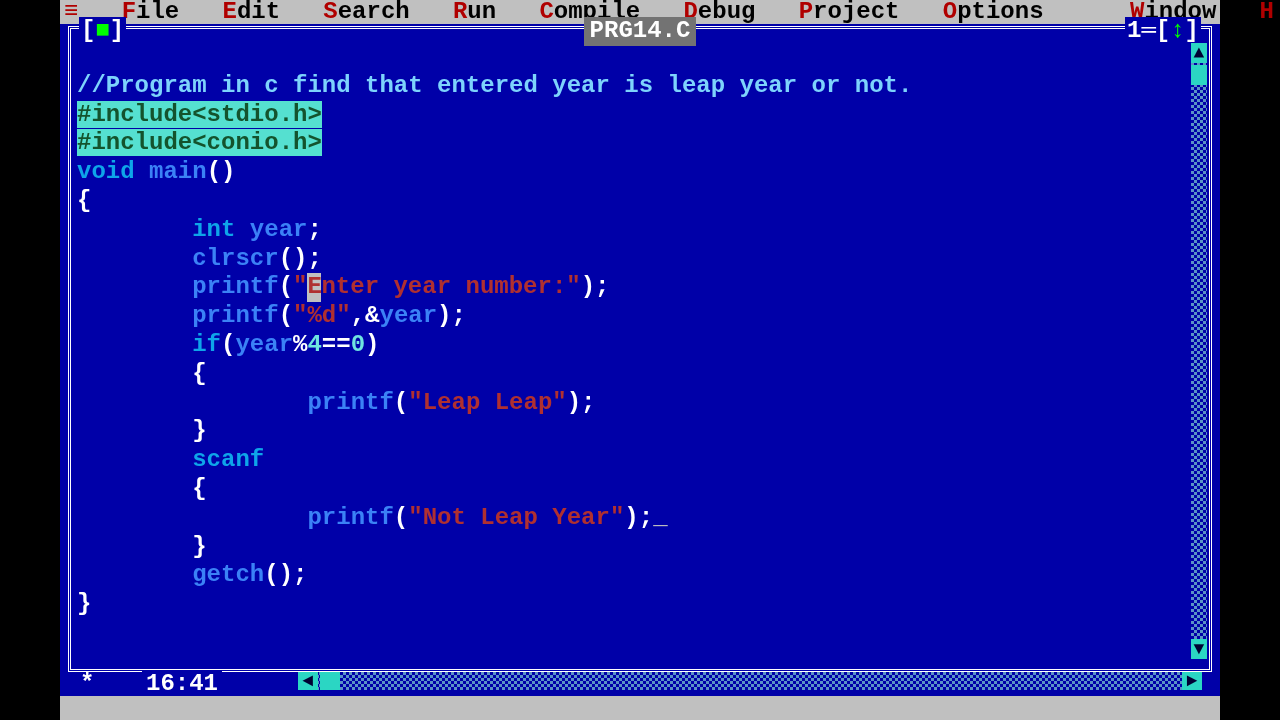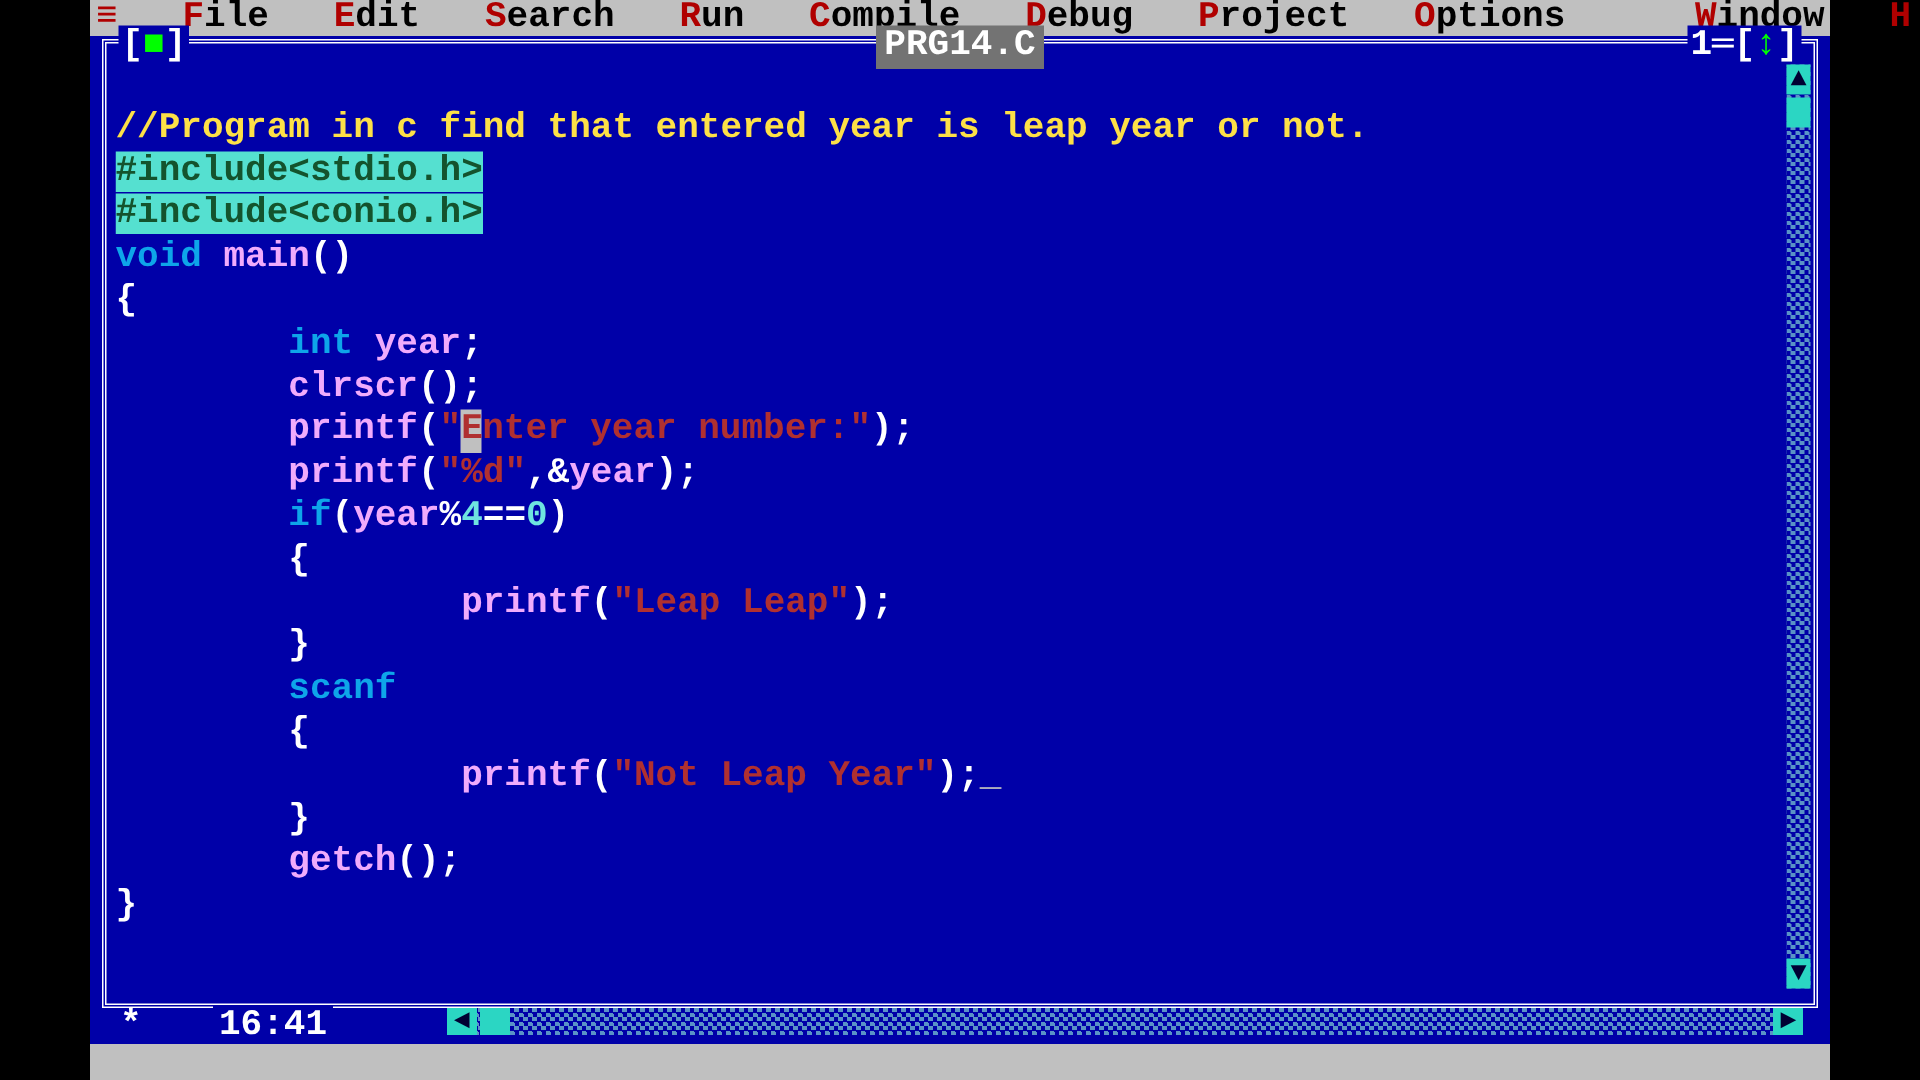--- a/index.html
+++ b/index.html
@@ -83,24 +83,24 @@
   .code {
     position: absolute;
     left: 6px;
     right: 20px;
     top: 14px;
     bottom: 6px;
     color: #fff;
     white-space: pre;
     overflow: hidden;
   }
-  .cmt { color: #fde047; font-family: Liberation Mono, monospace; }
+  .cmt { color: #7dd3fc; font-family: Liberation Mono, monospace; }
   .hl  { background: #55e0d0; color: #14532d; }
   .kw  { color: #0ea5e9; }
-  .id  { color: #f0abfc; }
+  .id  { color: #3b82f6; }
   .num { color: #6fe4e0; }
   .str { color: #b03030; }
   .cursor {
     display: inline-block;
     width: 14px;
     background: #c0c0c0;
     color: #b03030;
   }
   .blink {
     color: #c0c0c0;

